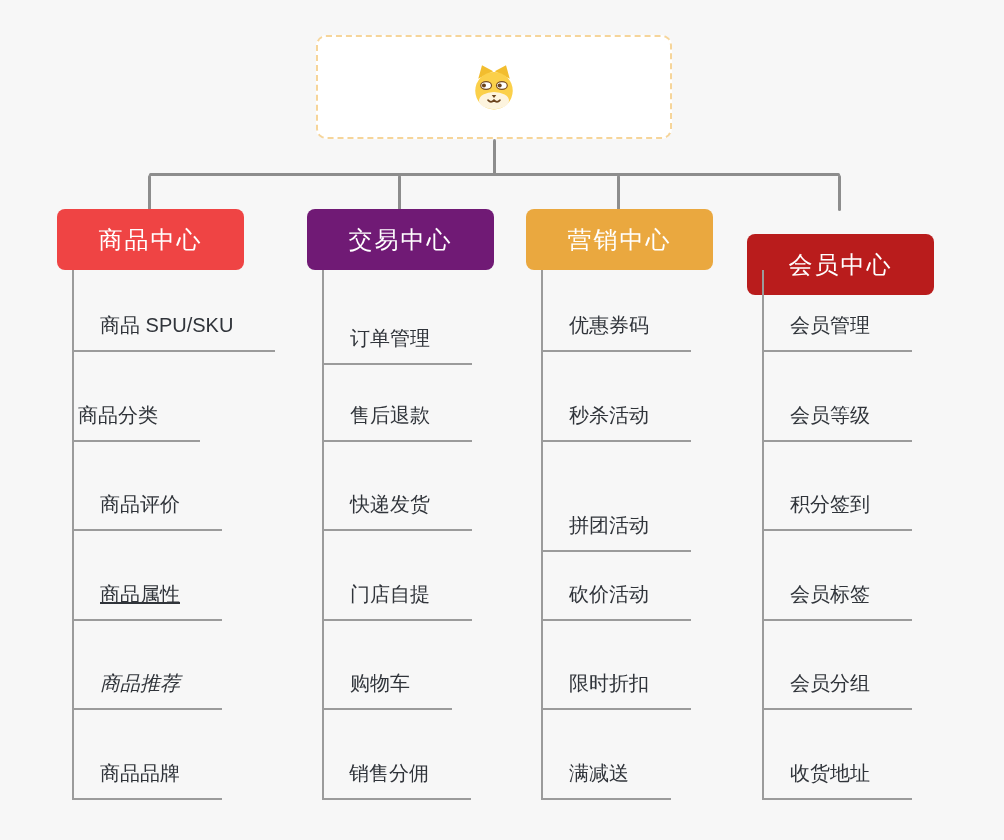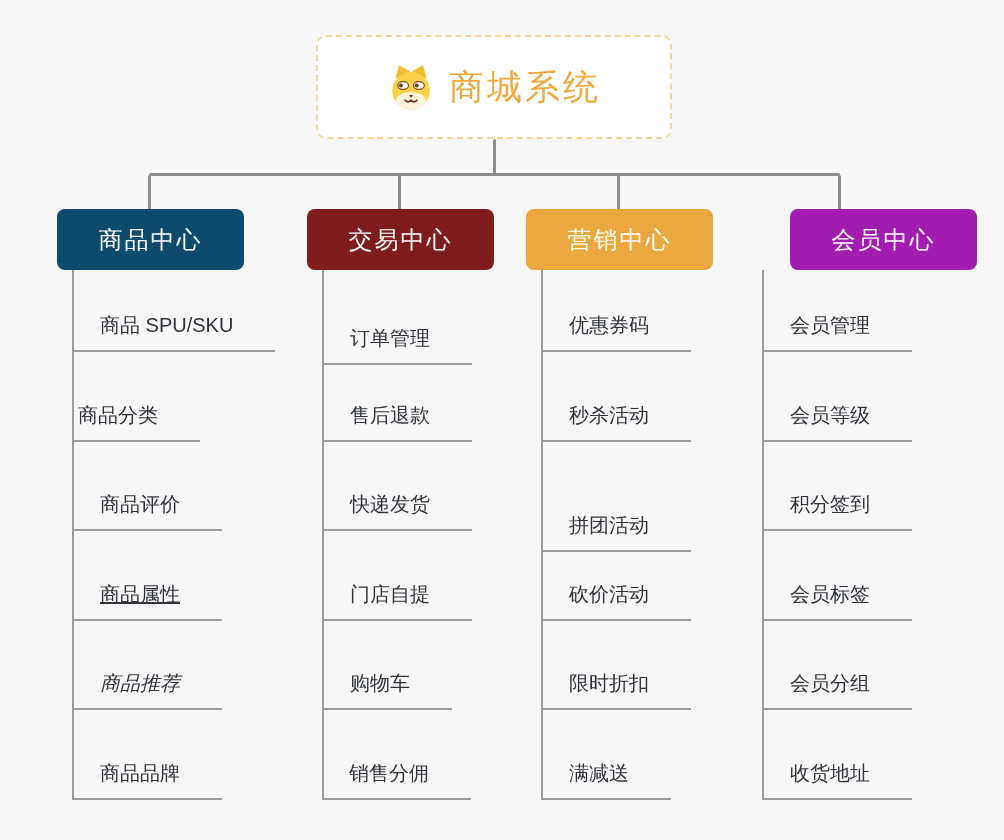--- a/index.html
+++ b/index.html
@@ -75,56 +75,55 @@
       <polygon points="33,11 48,3 53,21" fill="#f2bd2e"></polygon>
       <circle cx="32" cy="37" r="25" fill="#fbd04a"></circle>
       <ellipse cx="32" cy="50" rx="20" ry="11.5" fill="#fdf4de"></ellipse>
       <ellipse cx="21.5" cy="30" rx="7.2" ry="5.2" fill="#ffffff" stroke="#7a4e22" stroke-width="1.6"></ellipse>
       <ellipse cx="42.5" cy="30" rx="7.2" ry="5.2" fill="#ffffff" stroke="#7a4e22" stroke-width="1.6"></ellipse>
       <circle cx="18.6" cy="30" r="2.7" fill="#6b431d"></circle>
       <circle cx="39.6" cy="30" r="2.7" fill="#6b431d"></circle>
       <path d="M29,42.5 h6 l-3,4.2 z" fill="#6b431d"></path>
       <path d="M24,49.5 q4,4.5 8,0 q4,4.5 8,0" stroke="#6b431d" stroke-width="2.2" fill="none" stroke-linecap="round"></path>
     </svg>
-    <span class="root-title">商城系统</span>
   </div>
 
   <div class="conn conn-stub"></div>
   <div class="conn conn-bus"></div>
   <div class="conn conn-drop" style="left:148px"></div>
   <div class="conn conn-drop" style="left:398px"></div>
   <div class="conn conn-drop" style="left:617px"></div>
   <div class="conn conn-drop" style="left:838px"></div>
 
   <div id="columns">
-      <div class="branch-box" style="left: 57px; background: #0c4a6e;">商品中心</div>
+      <div class="branch-box" style="left: 57px; background: #ef4444;">商品中心</div>
       <div class="trunk" style="left: 72px;"></div>
       <div class="leaf" style="left: 72px; top: 306px;">商品 SPU/SKU</div>
       <div class="leaf" style="left: 72px; top: 396px; padding-left: 6px;">商品分类</div>
       <div class="leaf" style="left: 72px; top: 485px;">商品评价</div>
       <div class="leaf" style="left: 72px; top: 575px; text-decoration: underline;">商品属性</div>
       <div class="leaf" style="left: 72px; top: 664px; font-style: italic;">商品推荐</div>
       <div class="leaf" style="left: 72px; top: 754px;">商品品牌</div>
-      <div class="branch-box" style="left: 307px; background: #7f1d1d;">交易中心</div>
+      <div class="branch-box" style="left: 307px; background: #701a75;">交易中心</div>
       <div class="trunk" style="left: 322px;"></div>
       <div class="leaf" style="left: 322px; top: 306px; margin-top: 13px;">订单管理</div>
       <div class="leaf" style="left: 322px; top: 396px;">售后退款</div>
       <div class="leaf" style="left: 322px; top: 485px;">快递发货</div>
       <div class="leaf" style="left: 322px; top: 575px;">门店自提</div>
       <div class="leaf" style="left: 322px; top: 664px;">购物车</div>
       <div class="leaf" style="left: 322px; top: 754px; padding-left: 27px;">销售分佣</div>
       <div class="branch-box" style="left: 526px; background: rgb(234, 168, 63);">营销中心</div>
       <div class="trunk" style="left: 541px;"></div>
       <div class="leaf" style="left: 541px; top: 306px;">优惠券码</div>
       <div class="leaf" style="left: 541px; top: 396px;">秒杀活动</div>
       <div class="leaf" style="left: 541px; top: 485px; margin-top: 21px;">拼团活动</div>
       <div class="leaf" style="left: 541px; top: 575px;">砍价活动</div>
       <div class="leaf" style="left: 541px; top: 664px;">限时折扣</div>
       <div class="leaf" style="left: 541px; top: 754px;">满减送</div>
-      <div class="branch-box" style="left: 790px; background: #a21caf;">会员中心</div>
+      <div class="branch-box" style="left: 747px; background: #b91c1c; margin-top: 25px;">会员中心</div>
       <div class="trunk" style="left: 762px;"></div>
       <div class="leaf" style="left: 762px; top: 306px;">会员管理</div>
       <div class="leaf" style="left: 762px; top: 396px;">会员等级</div>
       <div class="leaf" style="left: 762px; top: 485px;">积分签到</div>
       <div class="leaf" style="left: 762px; top: 575px;">会员标签</div>
       <div class="leaf" style="left: 762px; top: 664px;">会员分组</div>
       <div class="leaf" style="left: 762px; top: 754px;">收货地址</div>
     </div>
 
 </div>

